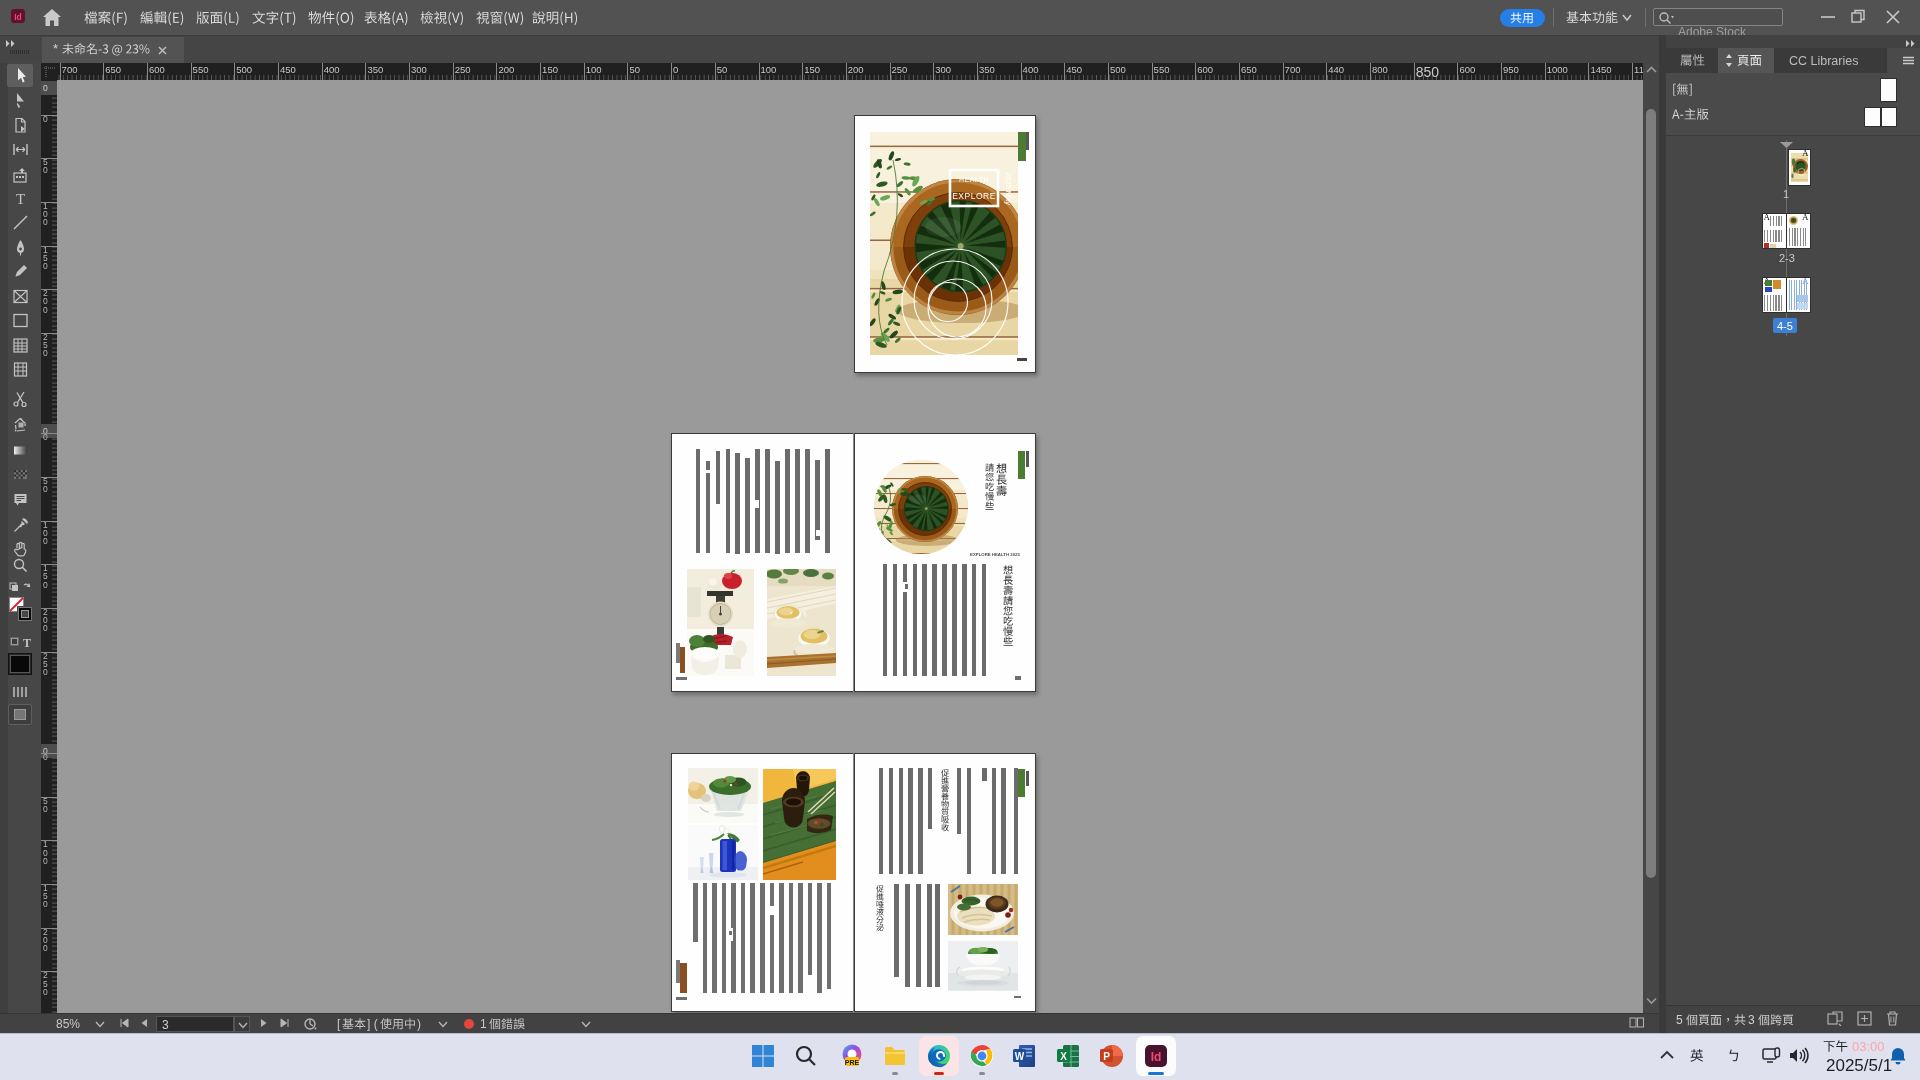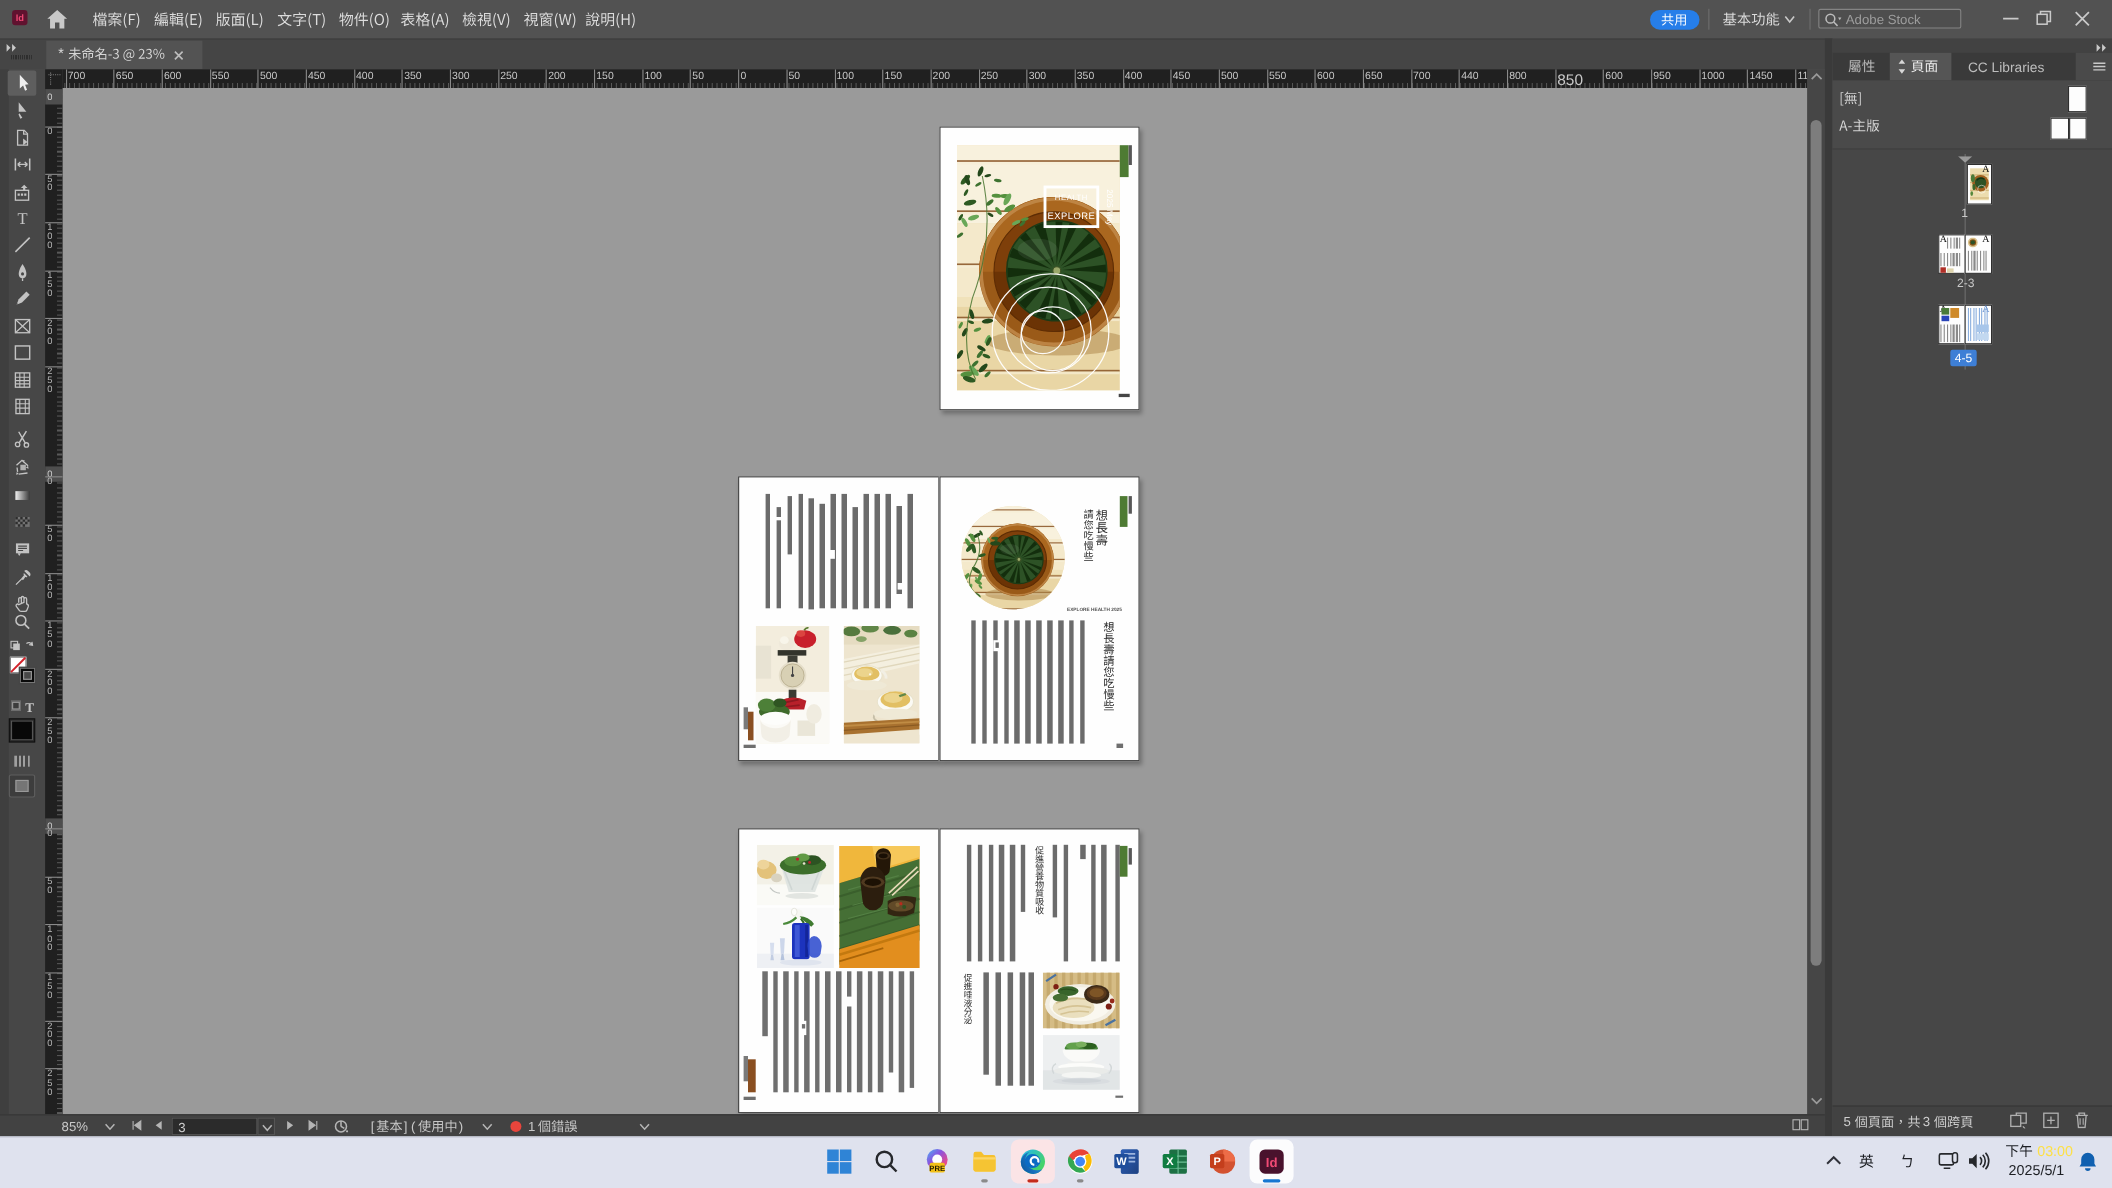--- a/index.html
+++ b/index.html
@@ -53,21 +53,21 @@
   </svg>
 <svg class="abs" style="left:1622px;top:14px" width="10" height="8">
     <path d="M1 1 L5 6 L9 1" stroke="#c9c9c9" stroke-width="1.5" fill="none"></path>
   </svg>
 <div class="abs" style="left:1653px;top:8px;width:130px;height:18px;border:1px solid #848484;border-radius:2px;background:#4e4e4e">
 <svg width="20" height="16" style="position:absolute;left:3px;top:1px">
       <circle cx="7" cy="7" r="4" stroke="#bbb" stroke-width="1.4" fill="none"></circle>
       <path d="M10 10 L13.5 13.5" stroke="#bbb" stroke-width="1.4"></path>
       <path d="M14 6 l3 0 l-1.5 2.5 z" fill="#bbb"></path>
     </svg>
-<span style="position:absolute;left:24px;top:2px;font-size:12px;color:#9d9d9d">Adobe Stock</span>
+<span style="position:absolute;left:24px;top:16px;font-size:12px;color:#9d9d9d">Adobe Stock</span>
   </div>
 <svg class="abs" style="left:1819px;top:8px" width="18" height="18">
     <path d="M2 9 L16 9" stroke="#c9c9c9" stroke-width="1.6"></path>
   </svg>
 <svg class="abs" style="left:1849px;top:8px" width="18" height="18">
     <rect x="3" y="5" width="9" height="9" stroke="#c9c9c9" stroke-width="1.4" fill="none"></rect>
     <path d="M6 5 L6 2.5 L15 2.5 L15 11.5 L12 11.5" stroke="#c9c9c9" stroke-width="1.4" fill="none"></path>
   </svg>
 <svg class="abs" style="left:1884px;top:8px" width="18" height="18">
     <path d="M3 3 L15 15 M15 3 L3 15" stroke="#c9c9c9" stroke-width="1.6"></path>
@@ -1111,17 +1111,17 @@
     <path d="M5 15 h6" stroke="#26282c" stroke-width="1.5"></path>
 <rect x="13" y="1" width="4.5" height="9" rx="2" fill="#dfe2ee" stroke="#26282c" stroke-width="1.4"></rect>
   </svg>
 <svg class="abs" style="left:1788px;top:1047px" width="22" height="17">
     <path d="M2 6 h3 l4 -4 v13 l-4 -4 h-3 Z" fill="#26282c"></path>
 <path d="M12 5 a5 5 0 0 1 0 7 M14.5 2.8 a8.2 8.2 0 0 1 0 11.4 M17 1 a11 11 0 0 1 0 15" stroke="#26282c" stroke-width="1.5" fill="none"></path>
   </svg>
 <svg width="26" height="16" style="position:absolute;overflow:visible;left:1823px;top:1040px">
     <path d="M0.69 1.17H11.82V2.12H0.69ZM5.51 1.91H6.50V11.73H5.51ZM6.06 4.88 6.67 4.16Q7.24 4.43 7.86 4.76Q8.49 5.10 9.10 5.45Q9.71 5.81 10.24 6.15Q10.77 6.49 11.15 6.77L10.48 7.62Q10.13 7.33 9.61 6.98Q9.09 6.63 8.48 6.26Q7.88 5.89 7.25 5.53Q6.63 5.17 6.06 4.88Z M15.68 0.21 16.65 0.45Q16.36 1.38 15.95 2.25Q15.54 3.12 15.06 3.88Q14.58 4.64 14.05 5.21Q13.96 5.12 13.80 5.02Q13.65 4.91 13.48 4.81Q13.32 4.70 13.20 4.64Q13.74 4.11 14.20 3.40Q14.67 2.70 15.04 1.88Q15.42 1.07 15.68 0.21ZM15.63 1.93H23.38V2.85H15.17ZM13.17 5.99H24.34V6.93H13.17ZM18.27 2.32H19.24V11.76H18.27Z" fill="#1d1f24"></path>
   </svg>
-<span class="abs" style="left:1852px;top:1038.5px;font-size:13px;color:#fde047">03:00</span>
-<span class="abs" style="left:1826px;top:1056px;font-size:13px;color:#1d1f24">2025/5/1</span>
+<span class="abs" style="left:1852px;top:1038.5px;font-size:13px;color:#fca5a5">03:00</span>
+<span class="abs" style="left:1826px;top:1056px;font-size:17px;color:#1d1f24">2025/5/1</span>
 <svg class="abs" style="left:1888px;top:1046px" width="20" height="20">
     <path d="M10 2 a6 6 0 0 1 6 6 v4 l1.5 2.5 h-15 L4 12 V8 a6 6 0 0 1 6 -6 Z" fill="#1060b0"></path>
     <path d="M7.5 16 a2.5 2.5 0 0 0 5 0 Z" fill="#1060b0"></path>
   </svg>
 </body></html>

